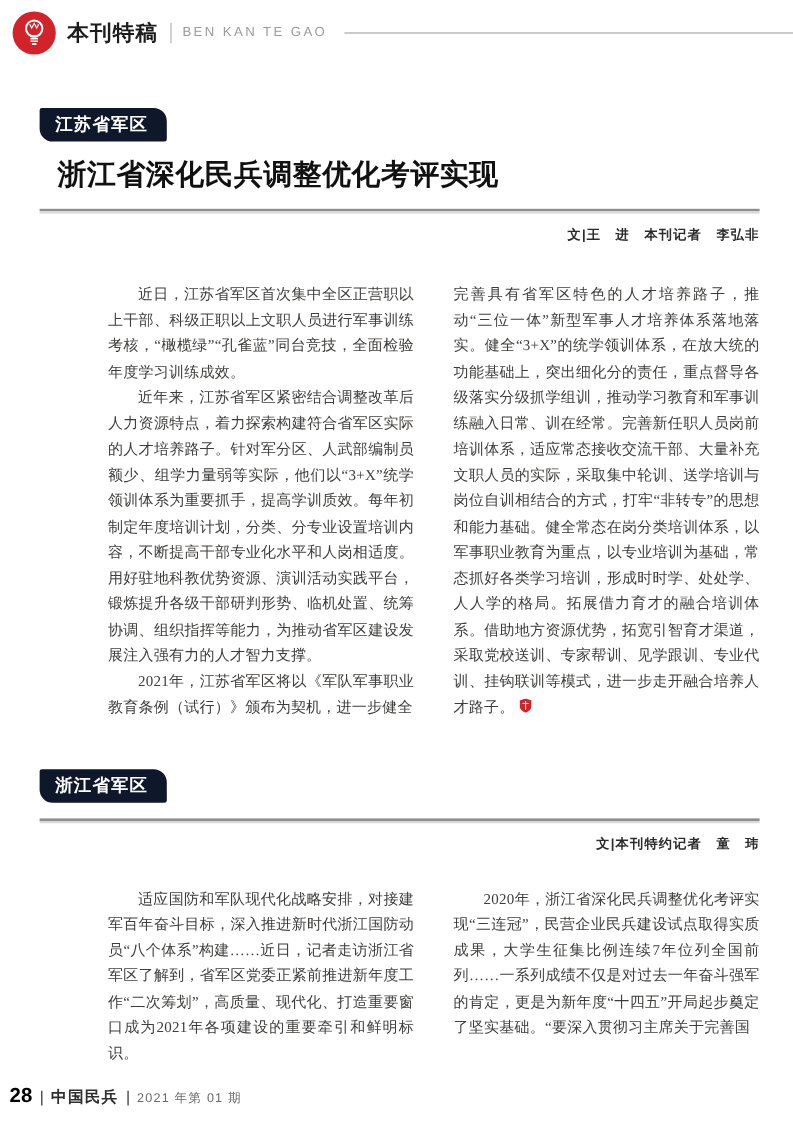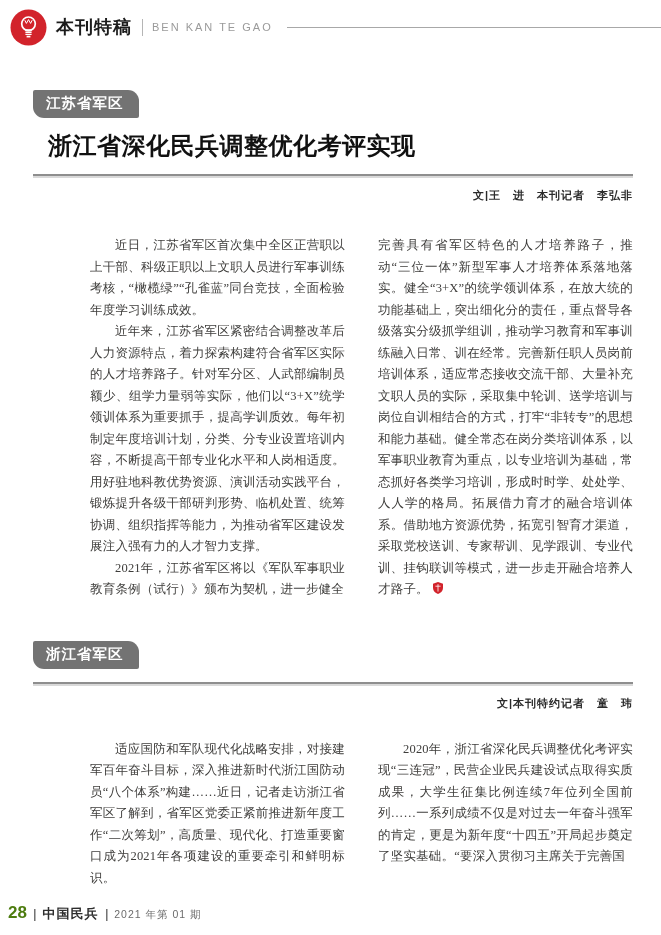--- a/index.html
+++ b/index.html
@@ -31,21 +31,21 @@
   }
   .header-rule{
     flex:1 1 auto;height:1px;background:#a8a8a8;margin-left:14px;
   }
   
   .article{margin:0 28px 0 33px;}
   .article-1{margin-top:44px;}
   .article-2{margin-top:40px;}
   .section-badge{
     display:inline-block;
-    background:#737373;color:#ffffff;
+    background:#0f172a;color:#ffffff;
     font-family:"Liberation Serif","DejaVu Serif",serif;
     font-weight:bold;font-size:14.5px;
     padding:4px 15px 5px 13px;
     border-radius:2px 11px 2px 11px;
     letter-spacing:1px;
   }
   .article-title{
     font-size:24px;line-height:30px;font-weight:bold;color:#111;
     margin:13px 0 0 15px;letter-spacing:0.5px;
   }
@@ -77,21 +77,21 @@
   .col p.continuation{text-indent:0;}
   .endmark{
     display:inline-block;margin-left:4px;vertical-align:-1px;line-height:0;
   }
   .article-2 .article-body{margin-top:28px;}
   
   .page-footer{
     position:absolute;left:8px;bottom:12px;
     display:flex;align-items:baseline;
   }
-  .footer-pagenum{font-size:17px;font-weight:bold;color:#4d7c0f;}
+  .footer-pagenum{font-size:17px;font-weight:bold;color:#000000;}
   .footer-bar{font-size:13px;color:#2b2b2b;margin:0 6px;font-weight:bold;transform:scaleX(0.6);display:inline-block;}
   .footer-magazine{font-size:13px;font-weight:bold;color:#2e2e2e;letter-spacing:1px;}
   .footer-issue{font-size:10.5px;color:#6b6b6b;letter-spacing:1px;}
 </style>
 </head>
 <body>
 
 <div class="page-header">
   <span class="header-icon">
     <svg width="37" height="37" viewBox="0 0 37 37">

